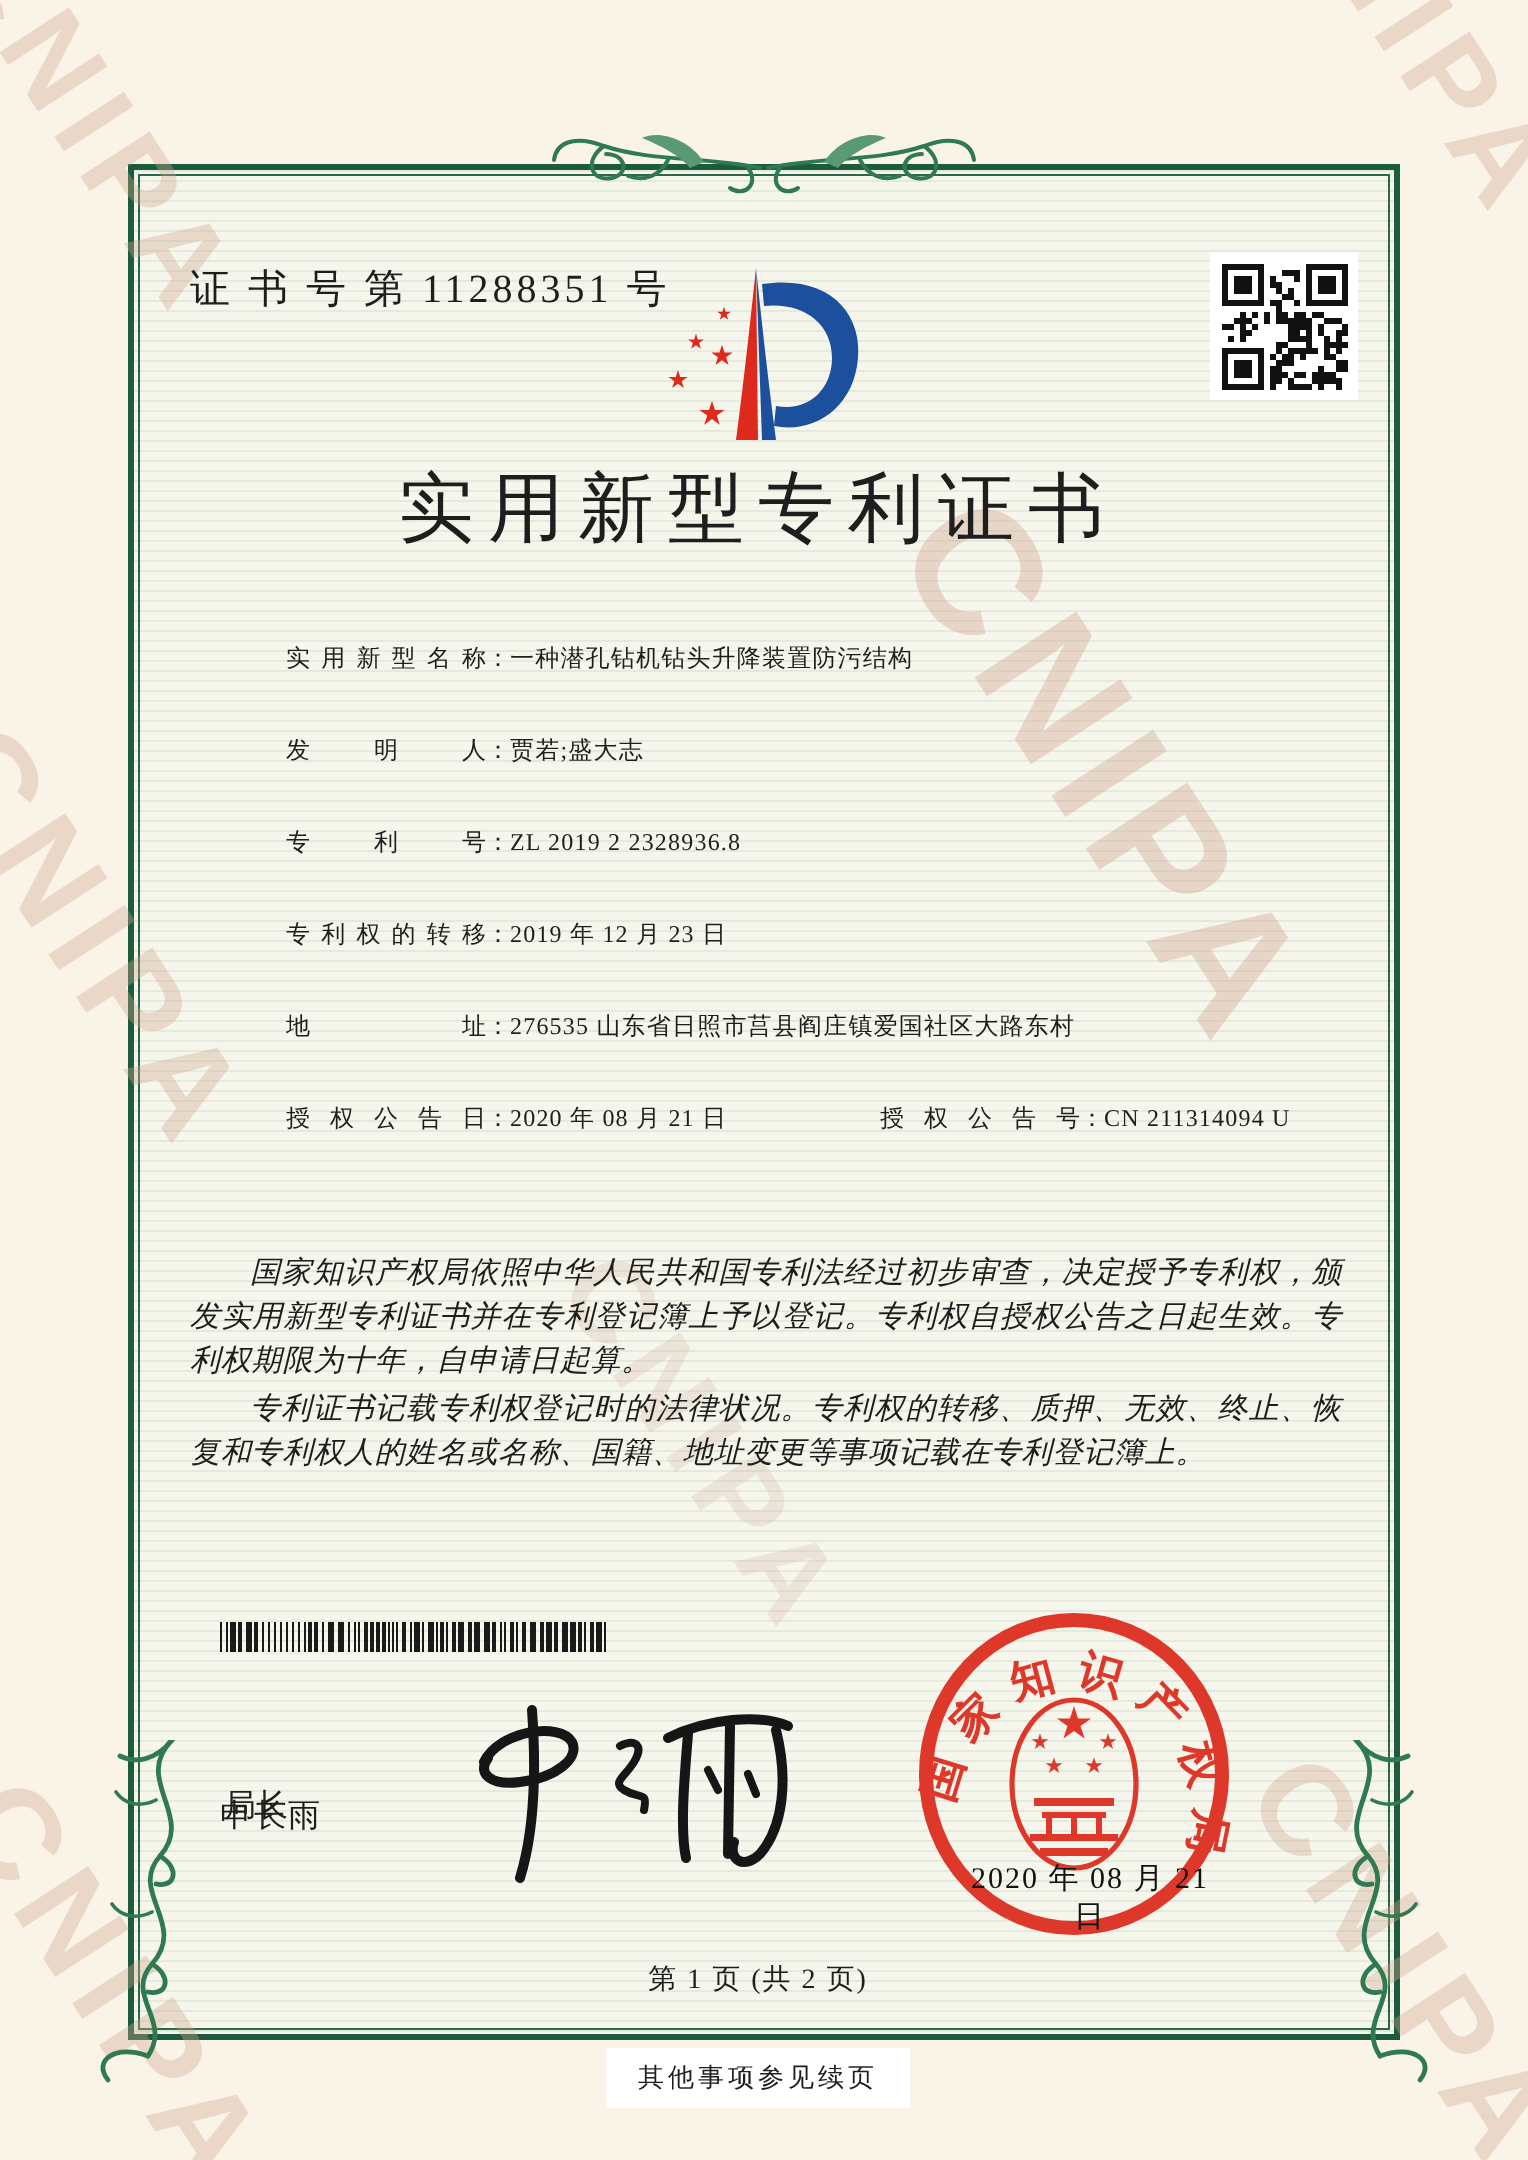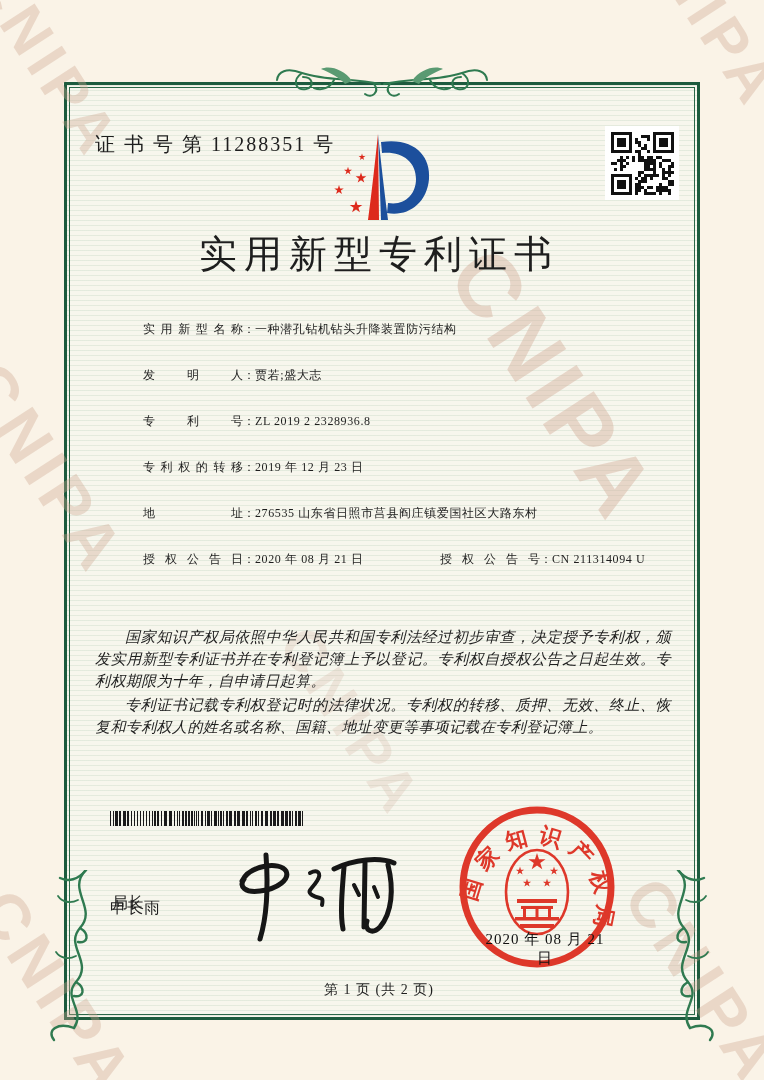--- a/index.html
+++ b/index.html
@@ -467,15 +467,18 @@
         <rect x="78.5" y="105" width="3" height="8"></rect>
         <rect x="91" y="105" width="3" height="8"></rect>
         <rect x="58" y="113" width="44" height="3.5"></rect>
         <rect x="63" y="120" width="34" height="4"></rect>
       </g>
     </svg>
     <div class="seal-date">2020 年 08 月 21 日</div>
 
     <div class="pageinfo">第 1 页 (共 2 页)</div>
 
+    <div class="footnote-wrap">
+      <span class="footnote">其他事项参见续页</span>
+    </div>
 
   </div>
 </div>
 
 </body></html>

